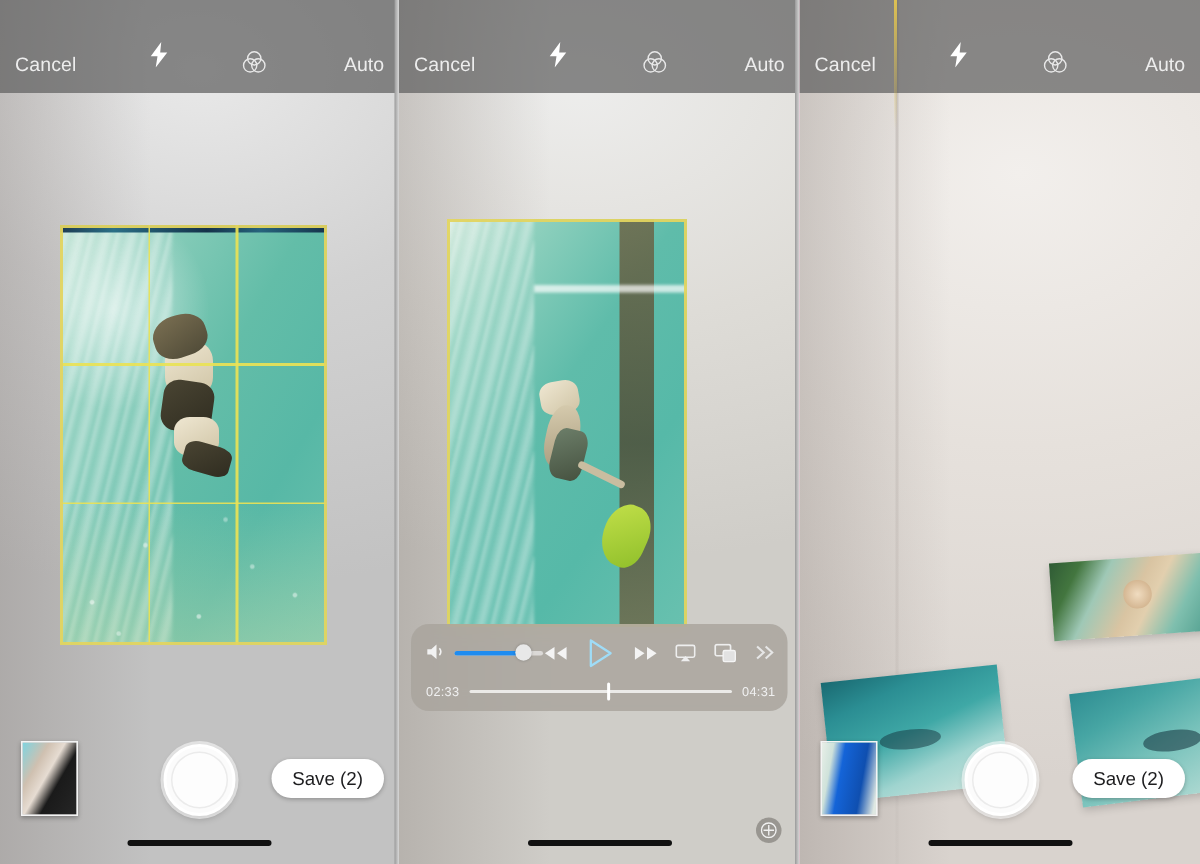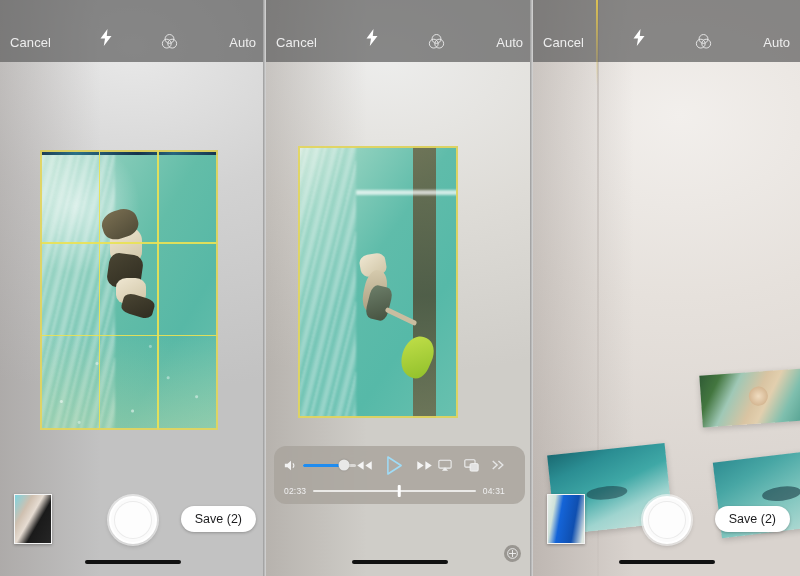--- a/index.html
+++ b/index.html
@@ -148,28 +148,28 @@
   .grid-ov .gv { width:1.5px; top:0; bottom:0; }
   .grid-ov .gh { height:1.5px; left:0; right:0; }
   .yellow-frame {
     position:absolute; inset:0;
     border: 2px solid rgba(226,212,96,.95);
     pointer-events:none;
   }
 
   
   .player {
-    position: absolute; left: 8px; right: 8px; bottom: 72px;
+    position: absolute; left: 8px; right: 8px; bottom: 102px;
     height: 58px;
     border-radius: 12px;
     background: rgba(168,164,156,.82);
     backdrop-filter: blur(6px);
     z-index: 50;
     color: #f6f6f6;
-    padding: 6px 20px 5px 10px;
+    padding: 6px 8px 5px 10px;
     display: flex; flex-direction: column; justify-content: space-between;
   }
   .player-row1 { display:flex; align-items:center; height: 26px; }
   .vol-wrap { display:flex; align-items:center; gap:5px; width: 86px; }
   .vol-icon { width:14px; height:14px; }
   .vol-track {
     position: relative; flex: 1; height: 3px; border-radius: 2px;
     background: rgba(255,255,255,.55);
   }
   .vol-fill { position:absolute; left:0; top:0; bottom:0; width:78%; background:#1f8cf0; border-radius:2px; }

